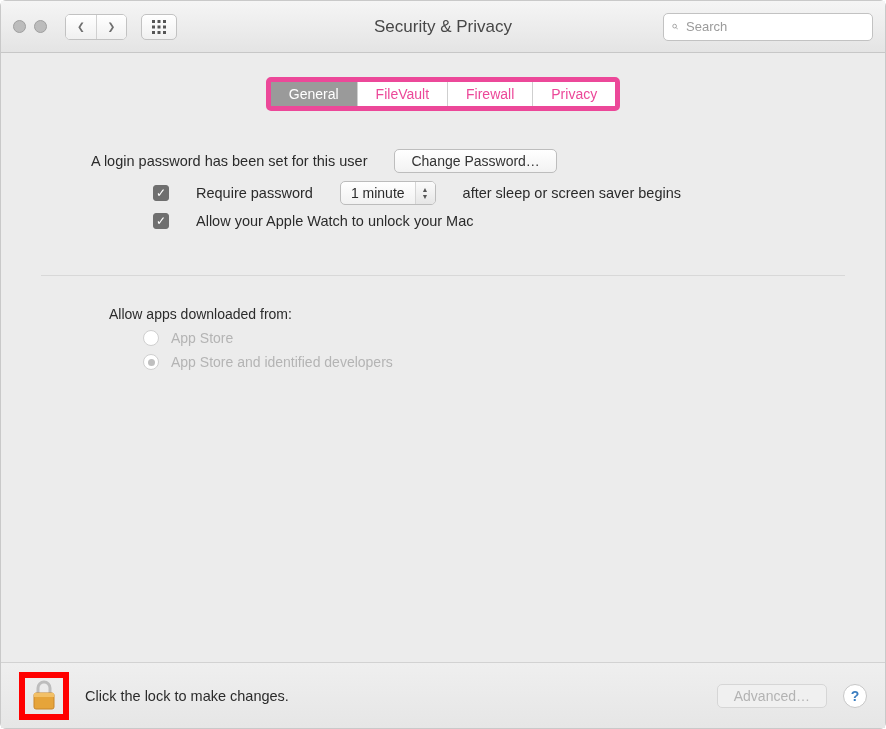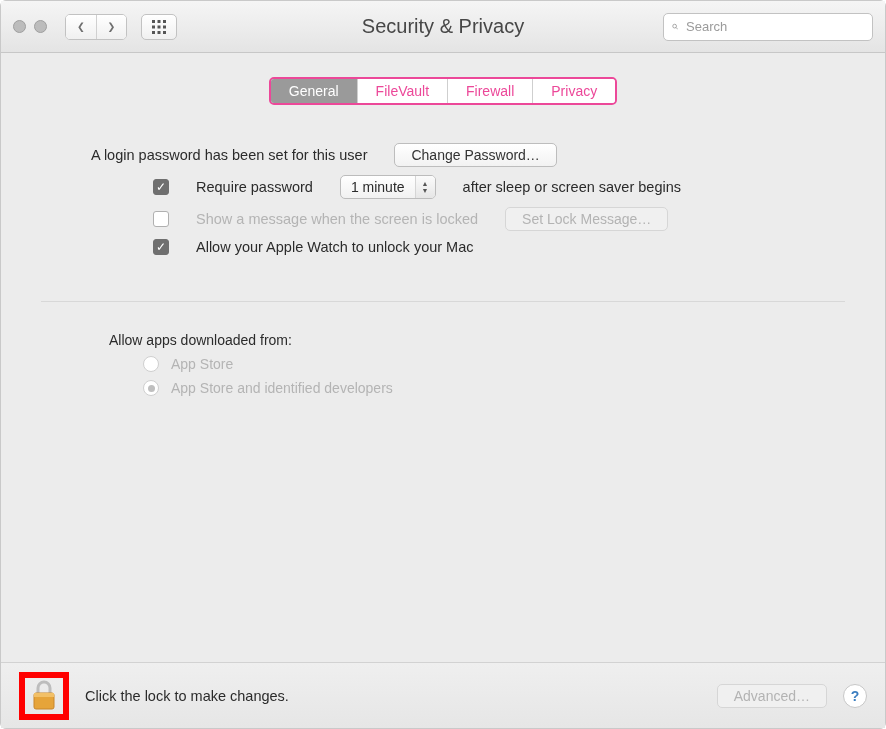--- a/index.html
+++ b/index.html
@@ -39,32 +39,32 @@
   }
   .navbtn {
     width: 30px; display:flex; align-items:center; justify-content:center; color:#6f6f6f; background:linear-gradient(#ffffff,#f0f0f0);
   }
   .navbtn + .navbtn { border-left:1px solid #d0d0d0; }
   .gridbtn {
     width: 36px; height:26px; border:1px solid #c2c2c2; border-radius:5px; background:linear-gradient(#ffffff,#f0f0f0);
     display:flex; align-items:center; justify-content:center; color:#555; margin-left:6px;
   }
   .wintitle {
-    position:absolute; left:0; right:0; text-align:center; font-size:20px; color:#474747; pointer-events:none;
+    position:absolute; left:0; right:0; text-align:center; font-size:17px; color:#474747; pointer-events:none;
   }
   .search {
     margin-left:auto; width:210px; height:28px; border:1px solid #c2c2c2; border-radius:5px; background:#fff; display:flex; align-items:center; padding:0 8px; gap:6px; color:#8f8f8f;
   }
   .search input { border:none; outline:none; flex:1; font-size:13px; color:#333; background:transparent; }
   .search input::placeholder { color:#9b9b9b; }
 
   .body-area { flex:1; display:flex; flex-direction:column; background:#ececec; }
 
   .tabs-row { display:flex; justify-content:center; margin-top:24px; }
-  .tabs { display:inline-flex; border:2px solid #ec4899; border-radius:5px; overflow:hidden; }
+  .tabs { display:inline-flex; border:5px solid #ec4899; border-radius:5px; overflow:hidden; }
   .tab { padding:4px 18px; font-size:14px; background:#fff; color:#ec4899; border-left:1px solid #cfcfcf; }
   .tab:first-child { border-left:none; }
   .tab.active { background:#9a9a9a; color:#fff; }
 
   .pane-top { padding: 30px 60px 24px 90px; }
   .row { display:flex; align-items:center; gap:27px; margin:8px 0; font-size:14.5px; }
   .btn {
     border:1px solid #bdbdbd; border-radius:5px; background:linear-gradient(#ffffff,#f2f2f2); padding:3px 16px; font-size:14px; color:#333;
   }
   .btn.disabled { color:#b3b3b3; background:#f0f0f0; border-color:#d6d6d6; }
@@ -164,25 +164,20 @@
         <span class="select">
           <span class="val">1 minute</span>
           <span class="stepper">
               <span>▲</span>
               <span>▼</span>
             </span>
         </span>
         <span>after sleep or screen saver begins</span>
       </div>
       <div class="row indent">
-        <span class="checkbox"></span>
-        <span class="muted">Show a message when the screen is locked</span>
-        <button class="btn disabled">Set Lock Message…</button>
-      </div>
-      <div class="row indent">
         <span class="checkbox checked"></span>
         <span>Allow your Apple Watch to unlock your Mac</span>
       </div>
     </div>
 
     <div class="divider"></div>
 
     <div class="pane-bottom">
       <div>Allow apps downloaded from:</div>
       <div class="radio-row">

